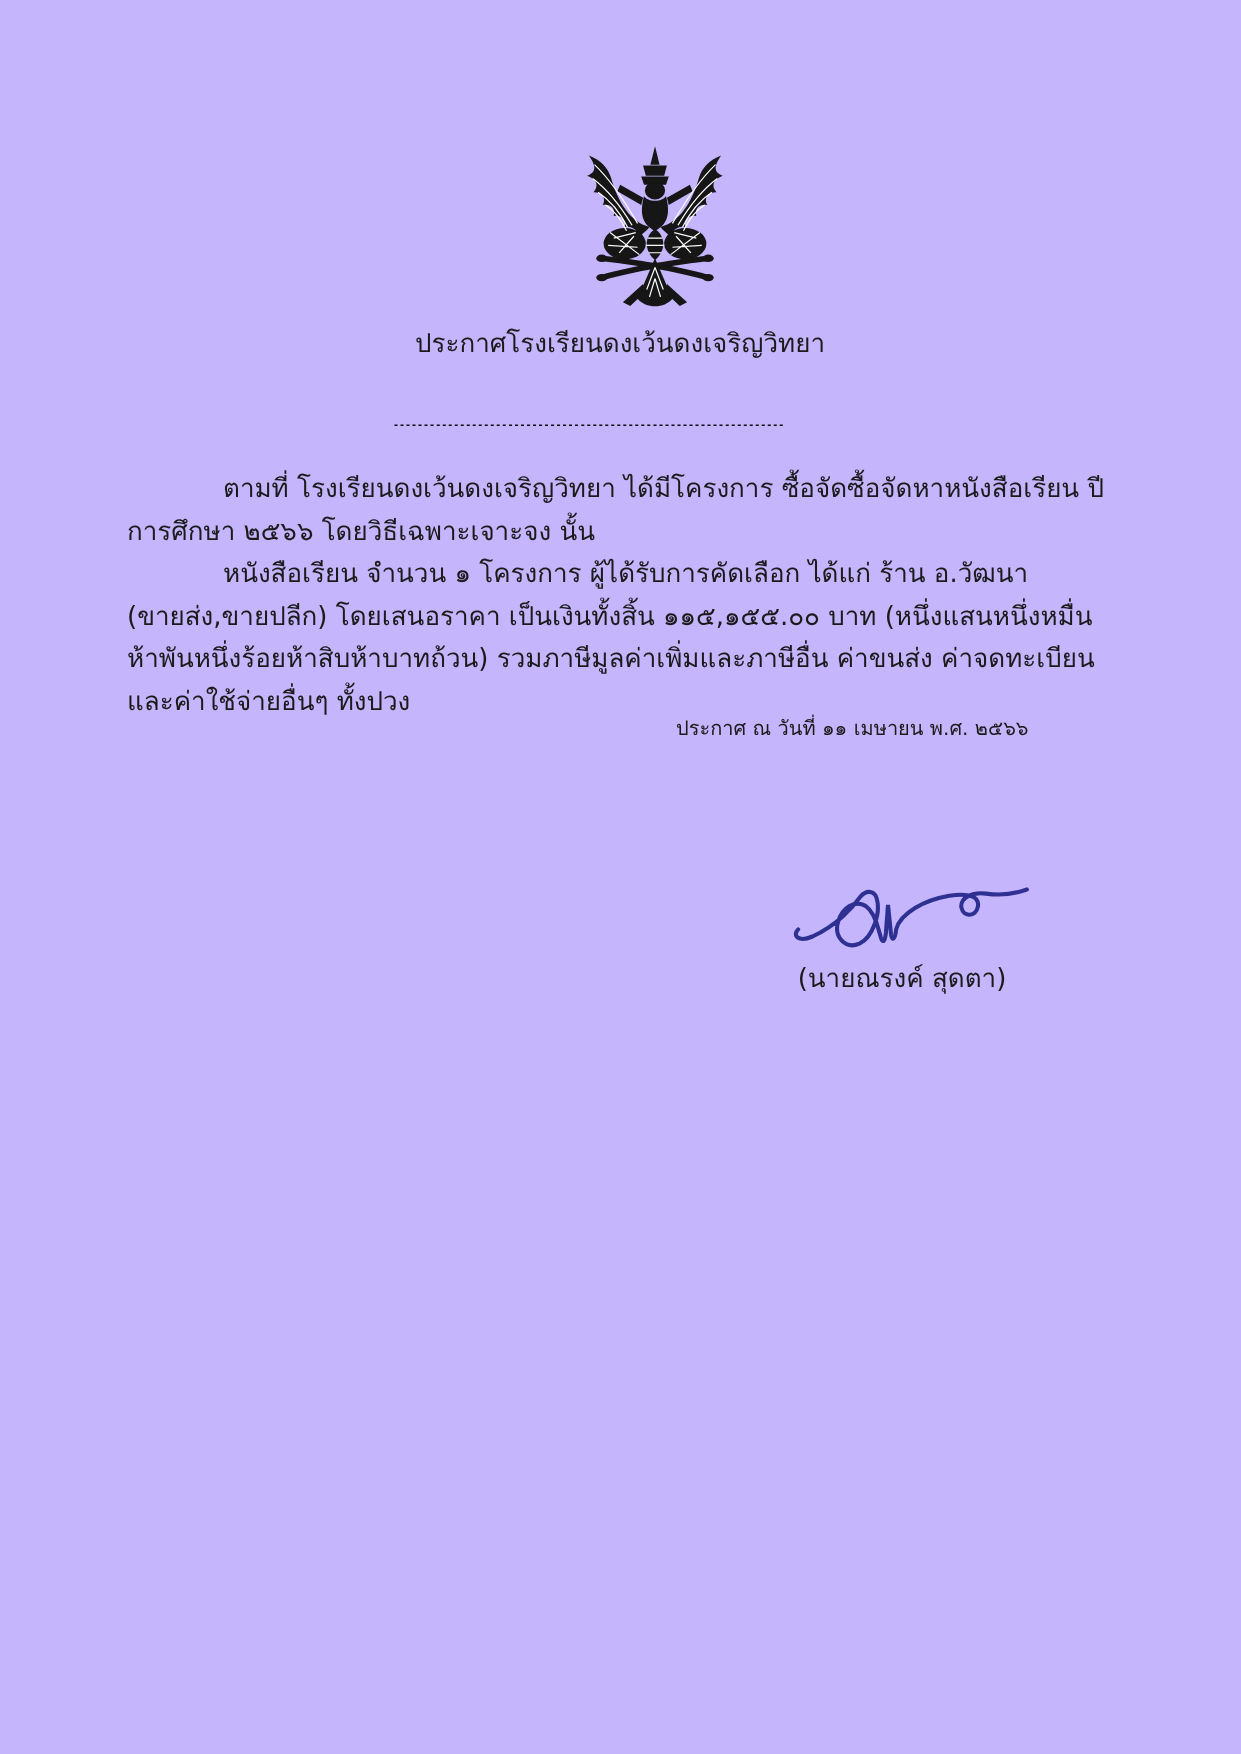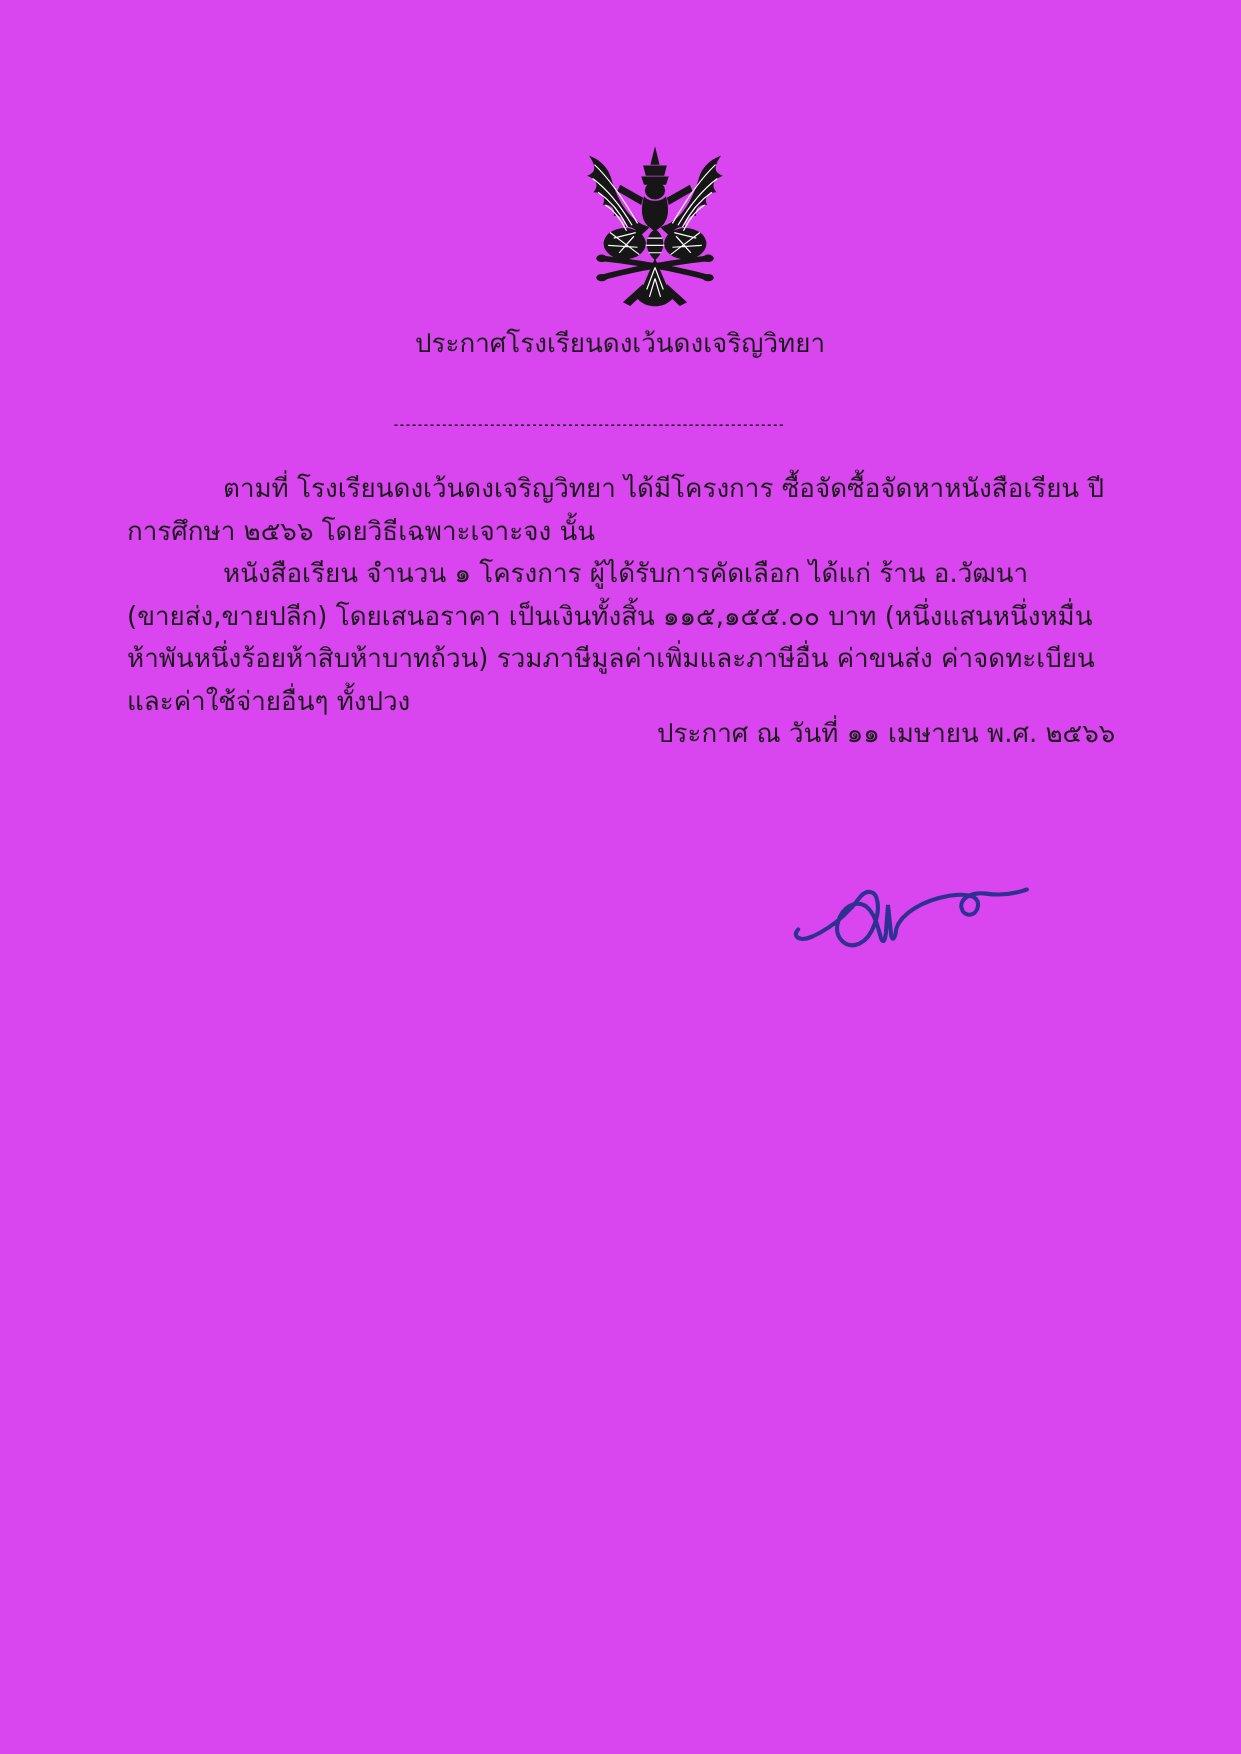--- a/index.html
+++ b/index.html
@@ -1,20 +1,20 @@
 <!DOCTYPE html>
 <html><head>
 <meta charset="utf-8">
 <style>
   html,body{margin:0;padding:0;background:#e8e8e8;}
   .page{
     position:relative;
     width:1241px;height:1754px;
     margin:0 auto;
-    background:#d946ef;
+    background:#c4b5fd;
     font-family:"DejaVu Sans",sans-serif;
     color:#1b1b1b;
     overflow:hidden;
   }
   .emblem{
     position:absolute;left:577px;top:144px;width:156px;height:168px;
   }
   .emblem svg{width:100%;height:100%;}
   .title-block{
     position:absolute;left:64px;top:322px;width:1112px;
@@ -28,22 +28,22 @@
     font-weight:bold;
   }
   .para{
     position:absolute;left:127px;width:988px;
     font-size:26px;line-height:42.5px;
     text-indent:96px;text-align:left;margin-top:24px;
   }
   .para1{top:443px;}
   .para2{top:528px;}
   .date-line{
-    position:absolute;left:657px;top:712px;
-    font-size:26px;white-space:nowrap;
+    position:absolute;left:676px;top:712px;
+    font-size:20px;white-space:nowrap;
   }
   .signature{
     position:absolute;left:790px;top:866px;width:245px;height:92px;
   }
   .signature svg{width:100%;height:100%;}
   .signer-name{
     position:absolute;left:750px;top:957px;width:304px;
     text-align:center;font-size:26px;white-space:nowrap;
   }
   .signer-title{
@@ -136,14 +136,15 @@
            L99,67
            C100,74 103,72 104,62
            C108,46 132,33 156,29
            C176,26 186,30 184,40
            C182,50 170,50 168,41
            C166,31 179,25 192,27
            C206,29 221,27 232,23"></path>
     </svg>
   </div>
 
+  <div class="signer-name">(นายณรงค์ สุดตา)</div>
 
 </div>
 
 </body></html>

